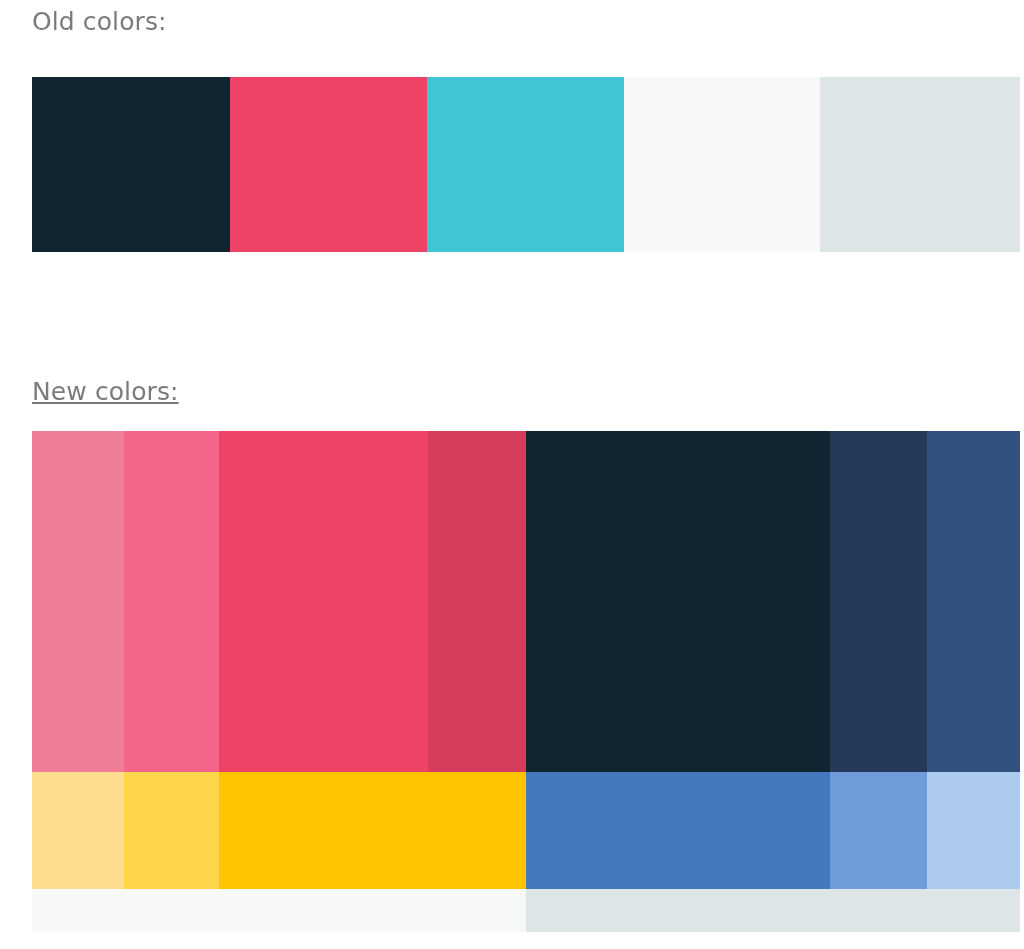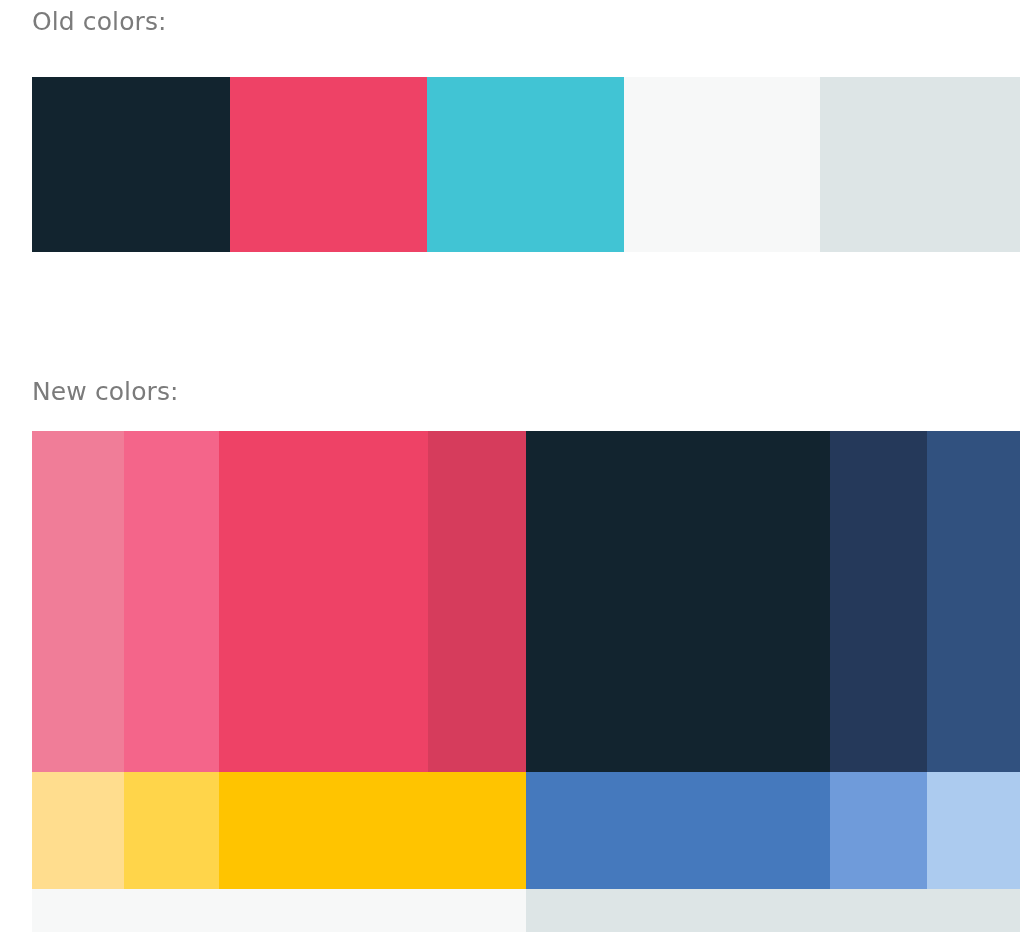--- a/index.html
+++ b/index.html
@@ -29,21 +29,21 @@
     left: 15px;
     font-size: 25px;
     font-weight: 400;
     color: #7b7b7b;
     letter-spacing: 0.1px;
     line-height: 1;
     white-space: nowrap;
   }
 
   #old-label { top: 9px; }
-  #new-label { top: 379px; }
+  #new-label { top: 379px; text-decoration: underline; }
 
   
   .old-strip {
     position: absolute;
     left: 15px;
     top: 77px;
     width: 988px;
     height: 175px;
     display: flex;
     flex-direction: row;

